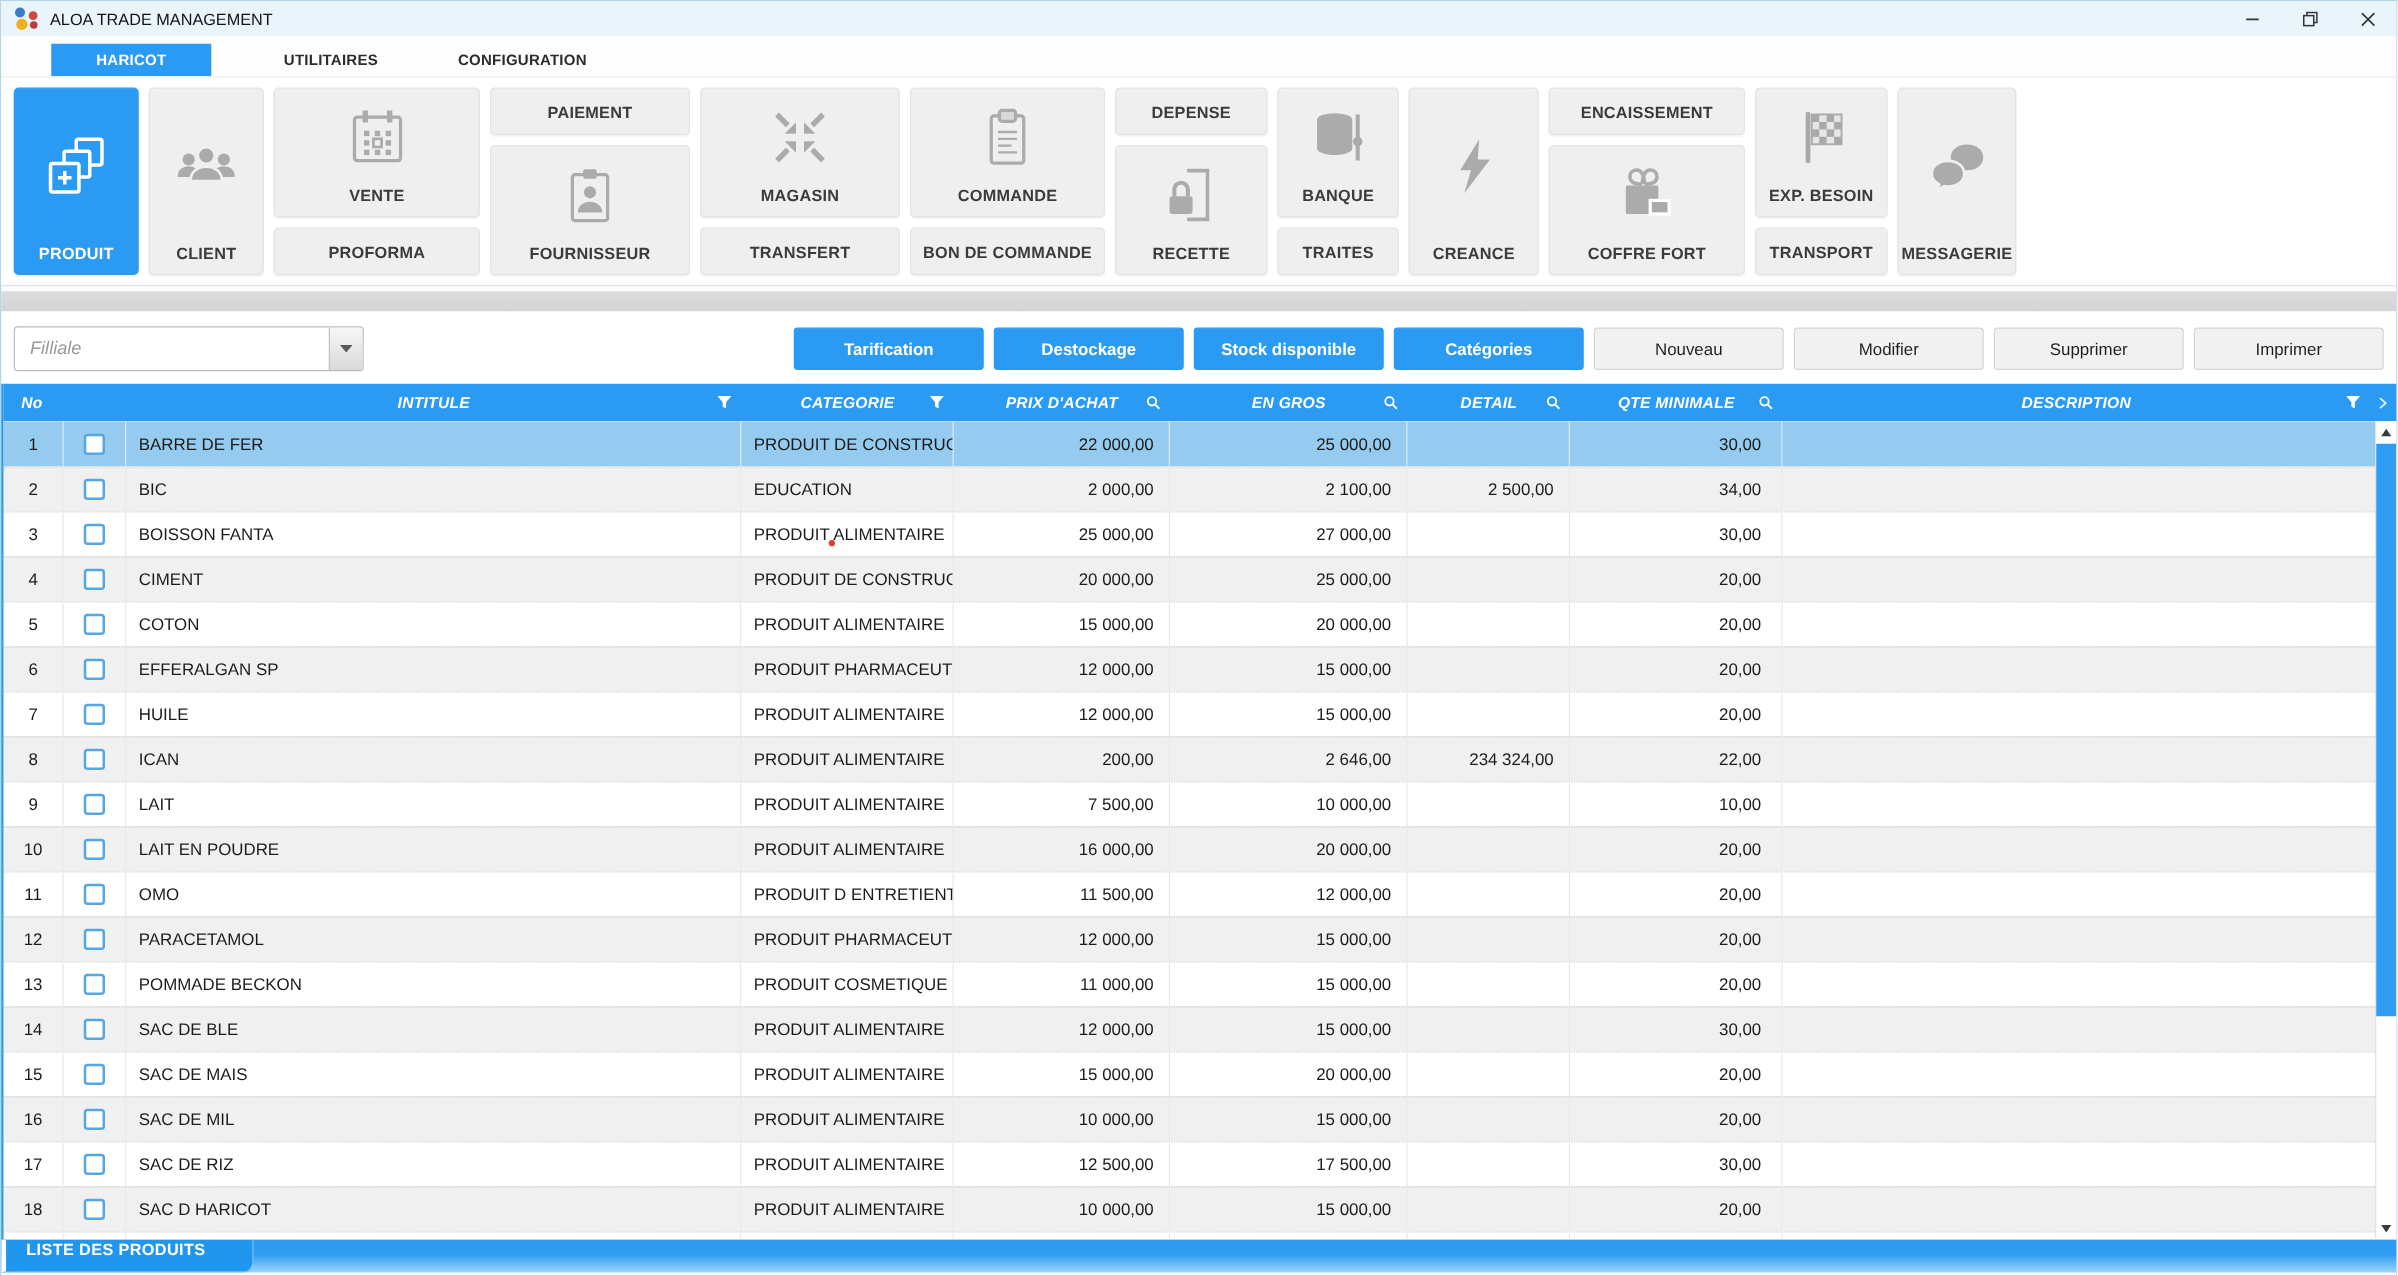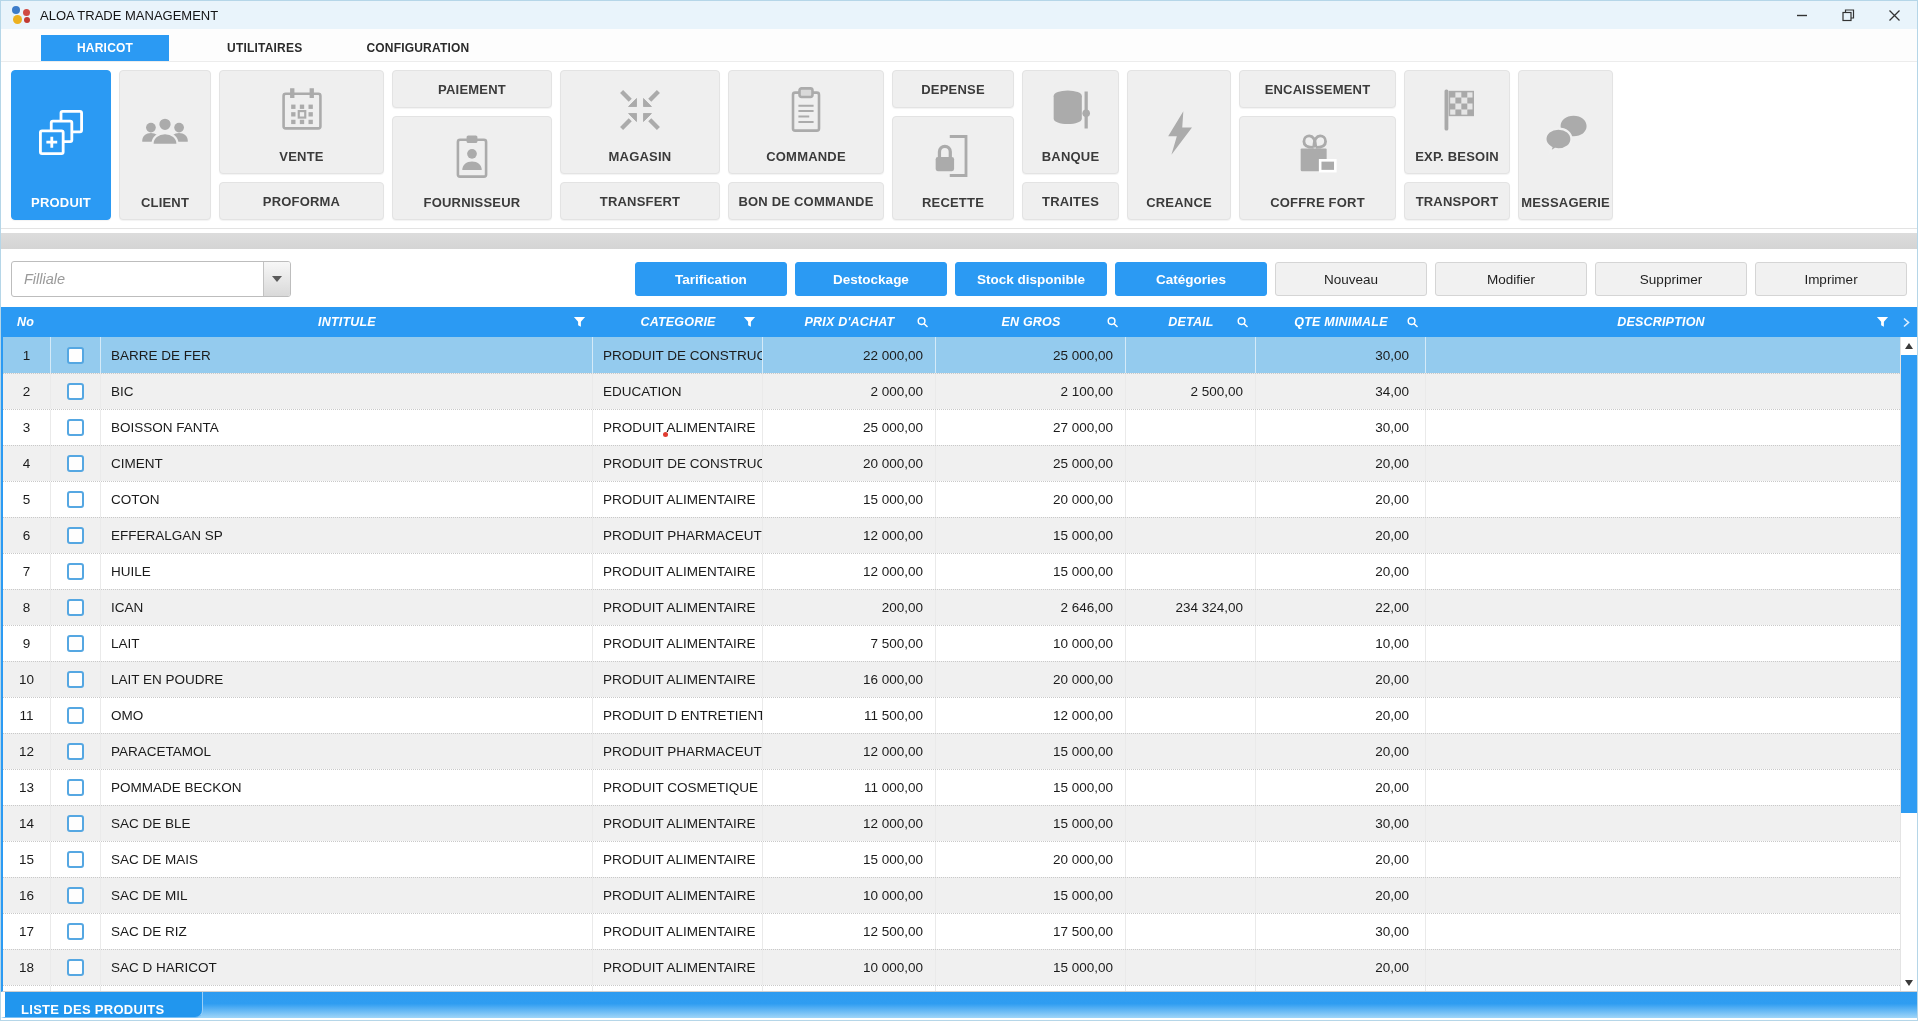--- a/index.html
+++ b/index.html
@@ -91,21 +91,21 @@
   .tri-up-s{width:0;height:0;border:4px solid transparent;border-bottom:6px solid #3a3a3a;margin-top:-4px;}
   .tri-down-s{width:0;height:0;border:4px solid transparent;border-top:6px solid #3a3a3a;margin-bottom:-4px;}
   .sthumb{position:absolute;left:0;right:0;top:18px;height:458px;background:#2e9cf3;}
 
   
   .status-spacer{flex:1;}
   .statusbar{height:26px;background:linear-gradient(180deg,#2d9bf0 0%,#2f9df1 45%,#9fd5f8 100%);
              display:flex;align-items:stretch;flex:none;margin-bottom:3px;}
   .status-tab{background:#2196ee;border-left:4px solid #fff;border-right:1px solid rgba(255,255,255,.55);
               border-bottom:1px solid rgba(255,255,255,.4);border-radius:0 0 8px 0;color:#fff;font-weight:700;
-              font-size:13px;display:flex;align-items:flex-end;padding:0 38px 0 16px;letter-spacing:.3px;}
+              font-size:13px;display:flex;align-items:flex-start;padding:0 38px 0 16px;letter-spacing:.3px;}
 </style>
 </head>
 <body>
 
 <div class="window" data-name="app-window">
 
   <div class="titlebar" data-name="titlebar">
     <div class="app-logo" data-name="app-logo-icon">
       <i class="dot-blue"></i>
         <i class="dot-red"></i>

